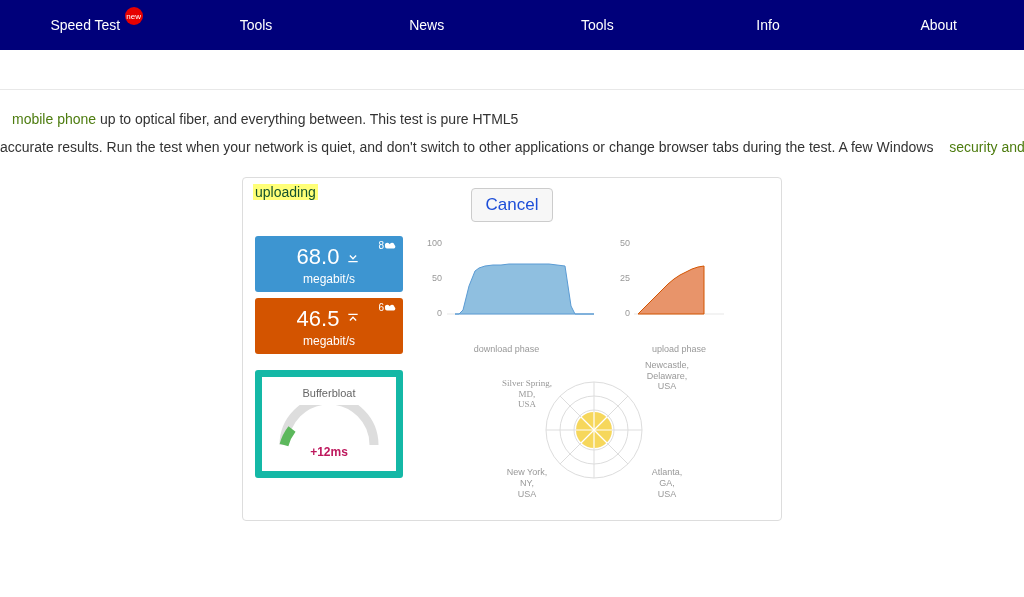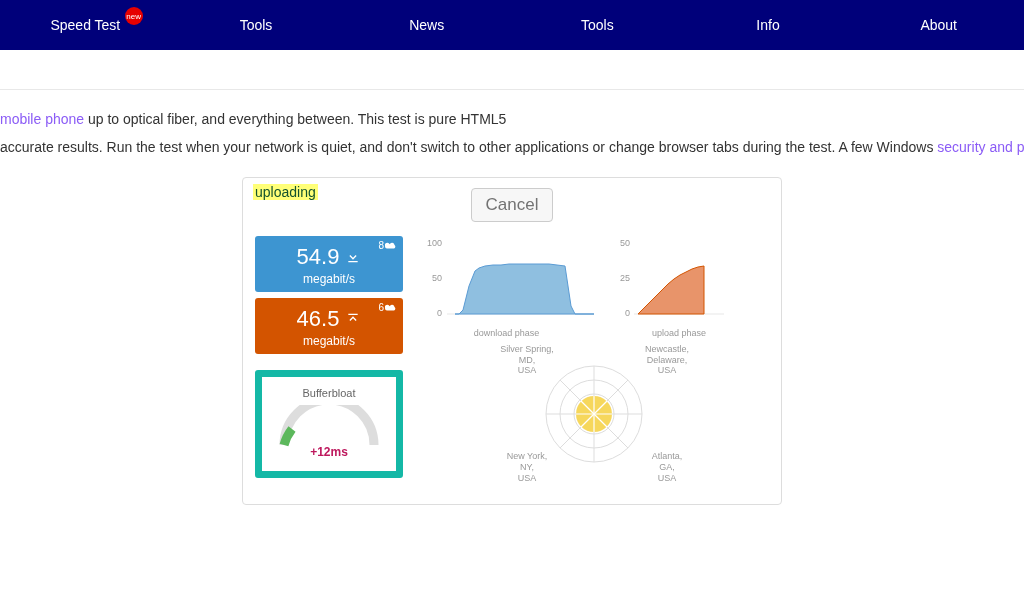--- a/index.html
+++ b/index.html
@@ -2,42 +2,42 @@
 <html><head>
 <meta charset="utf-8">
 <style>
 * { margin: 0; padding: 0; box-sizing: border-box; }
 body { font-family: Arial, Helvetica, sans-serif; font-size: 14px; color: #333; background: #fff; width: 1024px; }
 .navbar { background: #00007a; display: flex; height: 50px; align-items: center; }
 .nav-item { flex: 1; text-align: center; color: #fff; font-size: 14px; cursor: pointer; position: relative; }
 .new-badge { position: absolute; top: -10px; right: 28px; background: #e60000; color: #fff; font-size: 8px; padding: 3px 3px; border-radius: 50%; width: 18px; height: 18px; display: flex; align-items: center; justify-content: center; }
 .intro { padding: 18px 0 0 0; font-size: 14px; line-height: 1.6; color: #333; }
 .intro p { margin-bottom: 6px; white-space: nowrap; overflow: hidden; }
-.intro a { color: #8b5cf6; text-decoration: none; }
+.intro a { color: #4d7c0f; text-decoration: none; padding-left: 12px; }
 .panel { width: 540px; margin: 18px auto 0 auto; border: 1px solid #ddd; border-radius: 4px; padding: 10px 12px 20px 12px; position: relative; }
 .status { position: absolute; top: 6px; left: 10px; background: #ffff77; font-size: 14px; color: #14532d; padding: 0 2px; }
-.cancel-btn { display: block; margin: 0 auto 14px auto; background: #f7f7f7; border: 1px solid #ccc; border-radius: 4px; padding: 6px 14px; font-size: 17px; color: #737373; cursor: pointer; }
+.cancel-btn { display: block; margin: 0 auto 14px auto; background: #f7f7f7; border: 1px solid #ccc; border-radius: 4px; padding: 6px 14px; font-size: 17px; color: #1d4ed8; cursor: pointer; }
 .content-row { display: flex; gap: 16px; }
 .left-col { width: 148px; display: flex; flex-direction: column; gap: 6px; }
 .speed-box { border-radius: 3px; color: #fff; text-align: center; padding: 8px 6px 6px 6px; position: relative; }
 .speed-box.download { background: #3d95d1; }
 .speed-box.upload { background: #d35400; }
 .speed-val { font-size: 22px; font-weight: 300; display: inline-flex; align-items: center; gap: 6px; }
 .speed-unit { font-size: 12px; margin-top: 2px; }
 .streams { position: absolute; top: 4px; right: 6px; font-size: 10px; display: flex; align-items: center; gap: 1px; }
 .bufferbloat-box { border: 7px solid #14b8a6; border-radius: 3px; margin-top: 10px; padding: 10px 6px 12px 6px; text-align: center; color: #666; font-size: 11px; }
 .bb-title { margin-bottom: 6px; }
 .bb-val { font-weight: bold; font-size: 12px; color: #be185d; margin-top: -4px; }
 .right-col { flex: 1; }
 .charts-row { display: flex; gap: 20px; }
 .chart-box { text-align: center; }
-.chart-label { font-size: 9px; color: #999; margin-top: 4px; }
+.chart-label { font-size: 9px; color: #999; margin-top: 20px; }
 .radar-wrap { position: relative; width: 160px; height: 140px; margin: 6px auto 0 auto; }
 .radar-label { position: absolute; font-size: 9px; color: #999; text-align: center; line-height: 1.2; width: 54px; }
-.radar-label.tl { top: 0; left: -14px; }
+.radar-label.tl { top: 18px; left: -14px; font-family: Liberation Serif, serif; }
 .radar-label.tr { top: 0; right: -20px; text-align: center; }
 .radar-label.bl { bottom: 0; left: -14px; }
 .radar-label.br { bottom: 0; right: -20px; text-align: center; }
 .icon-arrow { width: 16px; height: 16px; }
 .icon-cloud { width: 12px; height: 9px; }
 </style>
 </head>
 <body>
 
 <div class="navbar">
@@ -66,21 +66,21 @@
   <div class="content-row">
     <div class="left-col">
       <div class="speed-box download">
         <div class="streams">
           <span>8</span>
           <svg class="icon-cloud" viewBox="0 0 24 16">
               <path fill="#fff" d="M19 7a5 5 0 00-9.6-1.5A4 4 0 000 10a4 4 0 004 4h14a4 4 0 001-7z"></path>
             </svg>
         </div>
         <div class="speed-val">
-          <span>54.9</span>
+          <span>68.0</span>
           <svg class="icon-arrow" viewBox="0 0 24 24">
               <path fill="#fff" d="M12 3v10l-4-4-1.4 1.4L12 16l5.4-5.6L16 9l-4 4V3h0zM5 18h14v2H5z"></path>
             </svg>
         </div>
         <div class="speed-unit">megabit/s</div>
       </div>
 
       <div class="speed-box upload">
         <div class="streams">
           <span>6</span>

